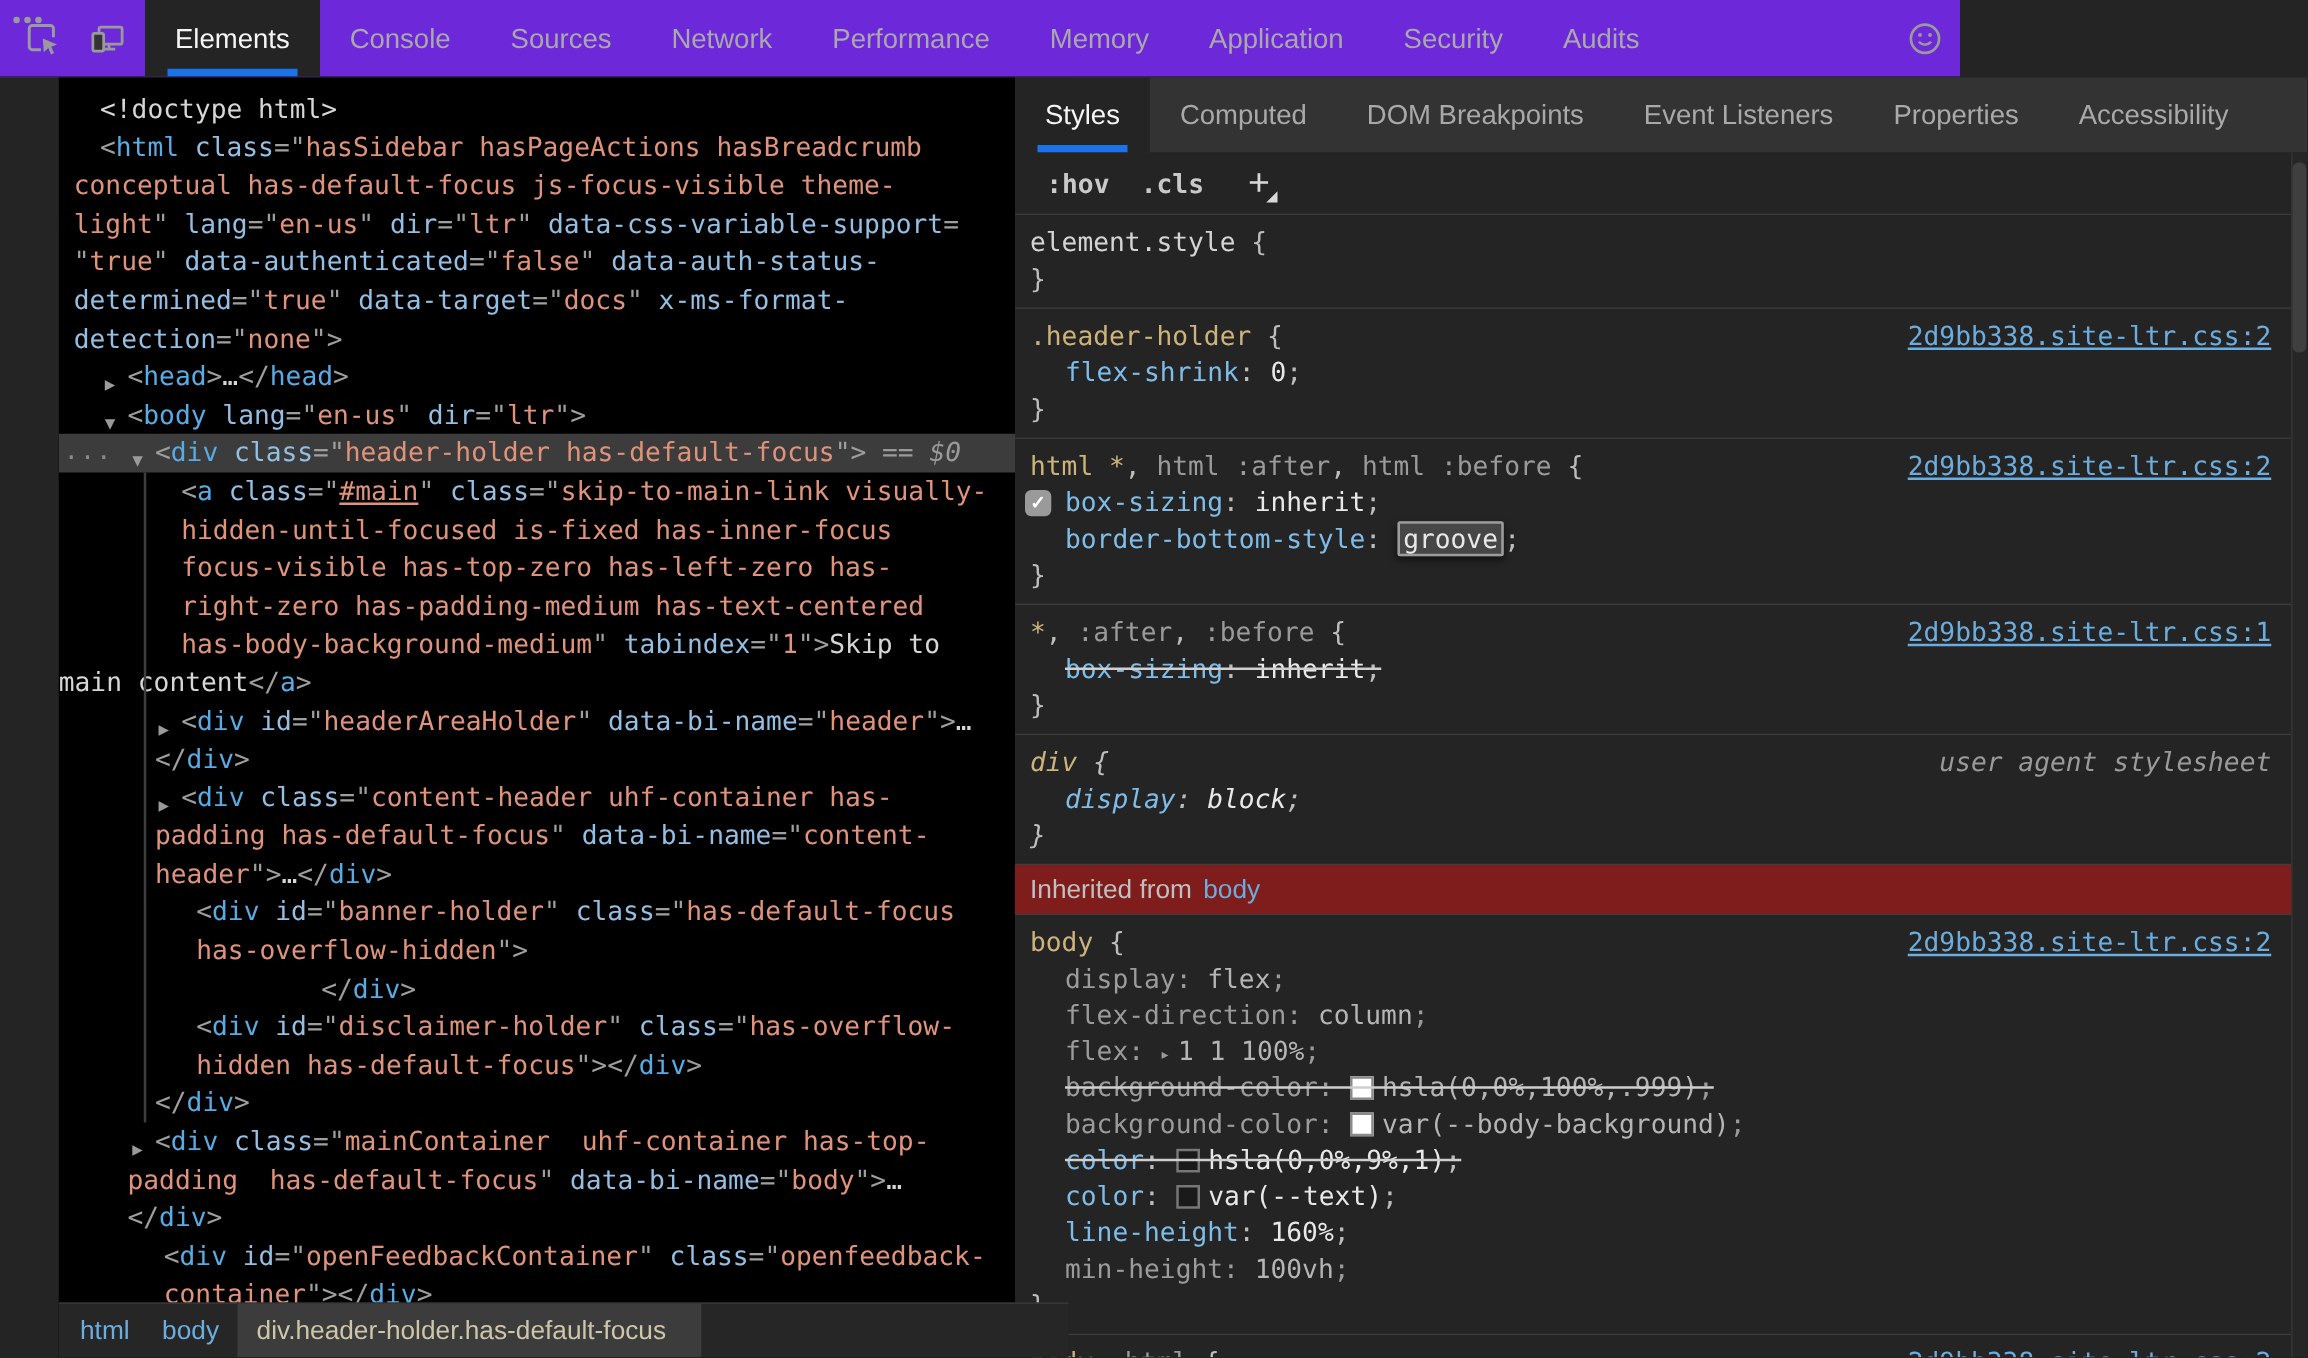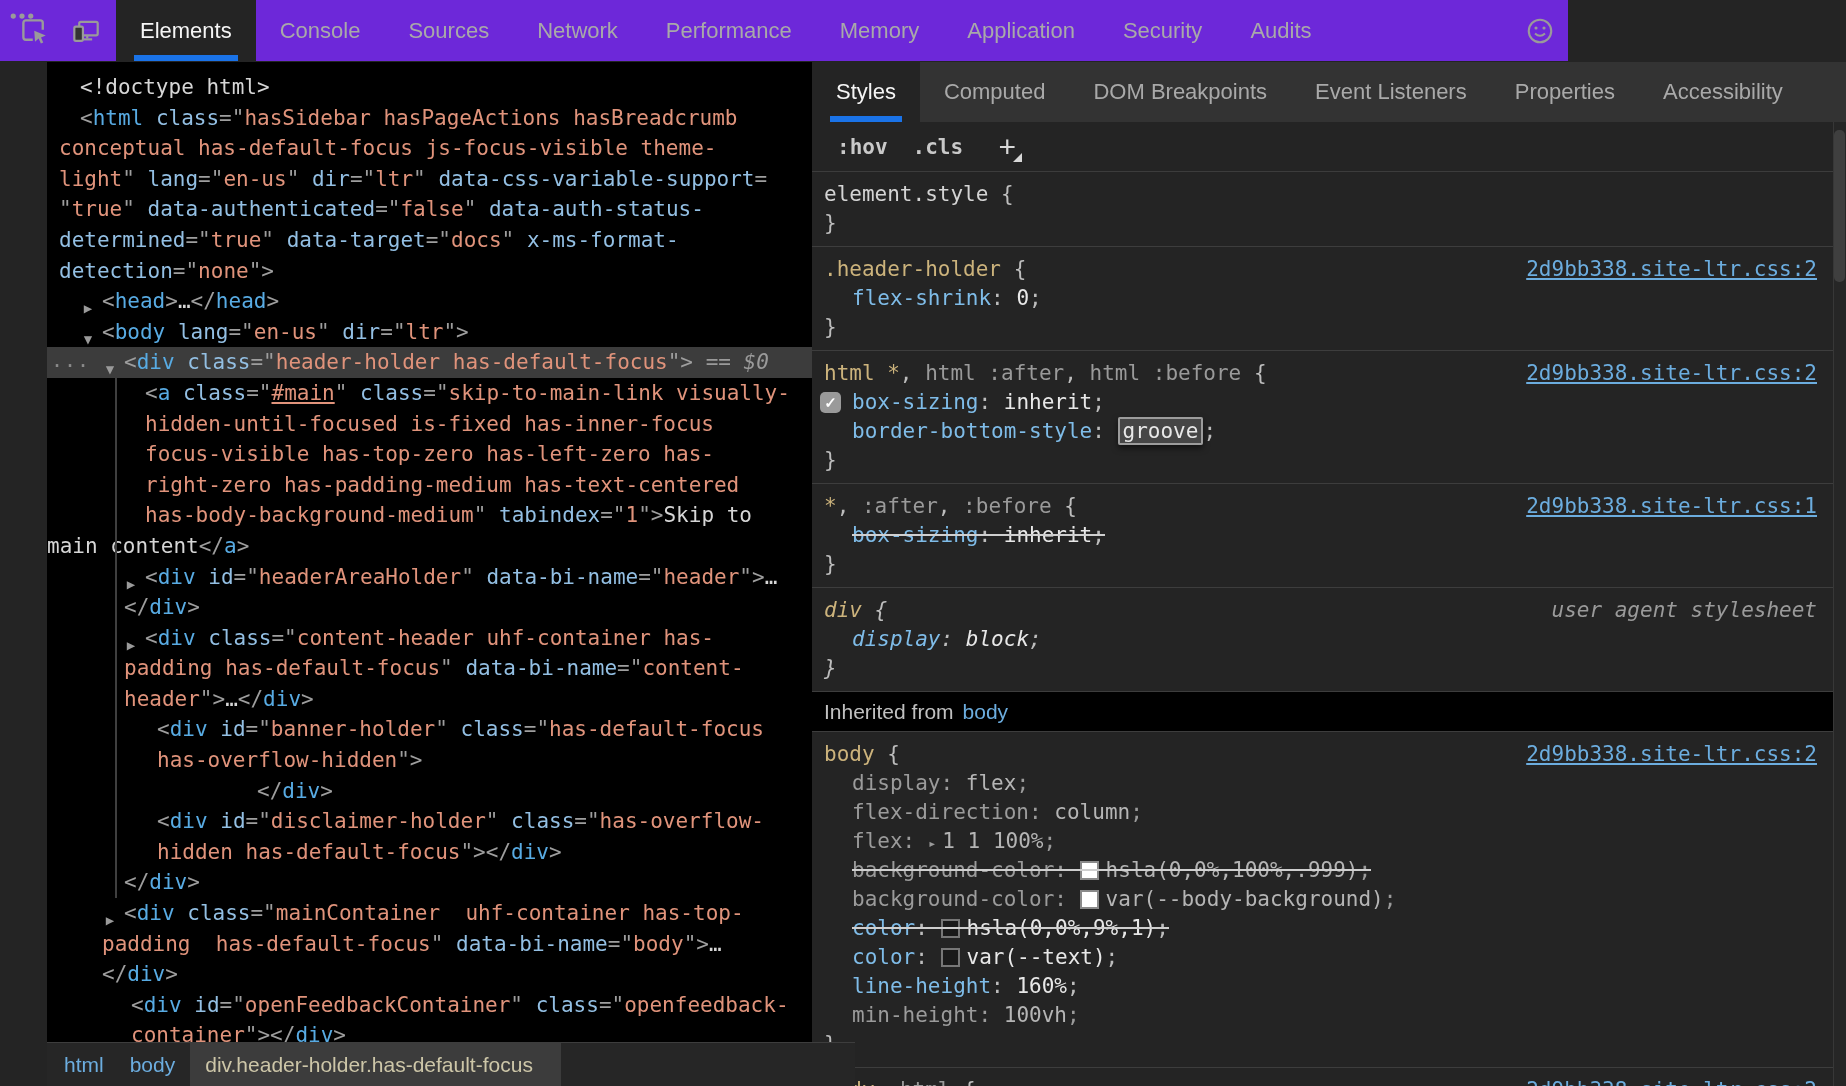--- a/index.html
+++ b/index.html
@@ -80,21 +80,21 @@
     background:#cfcfcf; }
   .checkbox { position:absolute; left:8px; top:4px; width:21px; height:21px; background:#9a9a9a;
     border-radius:5px; color:#ffffff; font-size:15px; line-height:21px; text-align:center;
     font-family:"Liberation Sans",sans-serif; font-weight:bold; }
   .swatch { display:inline-block; width:19px; height:19px; vertical-align:-3px; margin-right:7px;
     background:#ffffff; border:2px solid #8a8a8a; }
   .swatch.dark { background:#1a1a1a; border-color:#777777; }
   .editbox { background:#464646; border:2px solid #9c9c9c; border-radius:2px; padding:0 3px;
     box-shadow:0 3px 6px rgba(0,0,0,.55); }
   .flex-arrow { color:#9a9a9a; font-size:14px; margin-right:6px; }
-  .inherit-bar { height:40px; background:#000000; border-bottom:1px solid #3d3d3d; display:flex;
+  .inherit-bar { height:40px; background:#7f1d1d; border-bottom:1px solid #3d3d3d; display:flex;
     align-items:center; padding-left:12px; font-family:"Liberation Sans",sans-serif; font-size:21px;
     color:#c0c0c0; }
   .inherit-bar a { color:#6caddf; margin-left:9px; text-decoration:none; cursor:pointer; }
 
   .rsb-track { position:absolute; right:0; top:60px; bottom:0; width:13px; background:#262626;
     border-left:1px solid #373737; }
   .rsb-thumb { position:absolute; right:1px; top:8px; width:11px; height:152px; background:#3f3f3f;
     border-radius:5px; }
 </style>
 </head>

